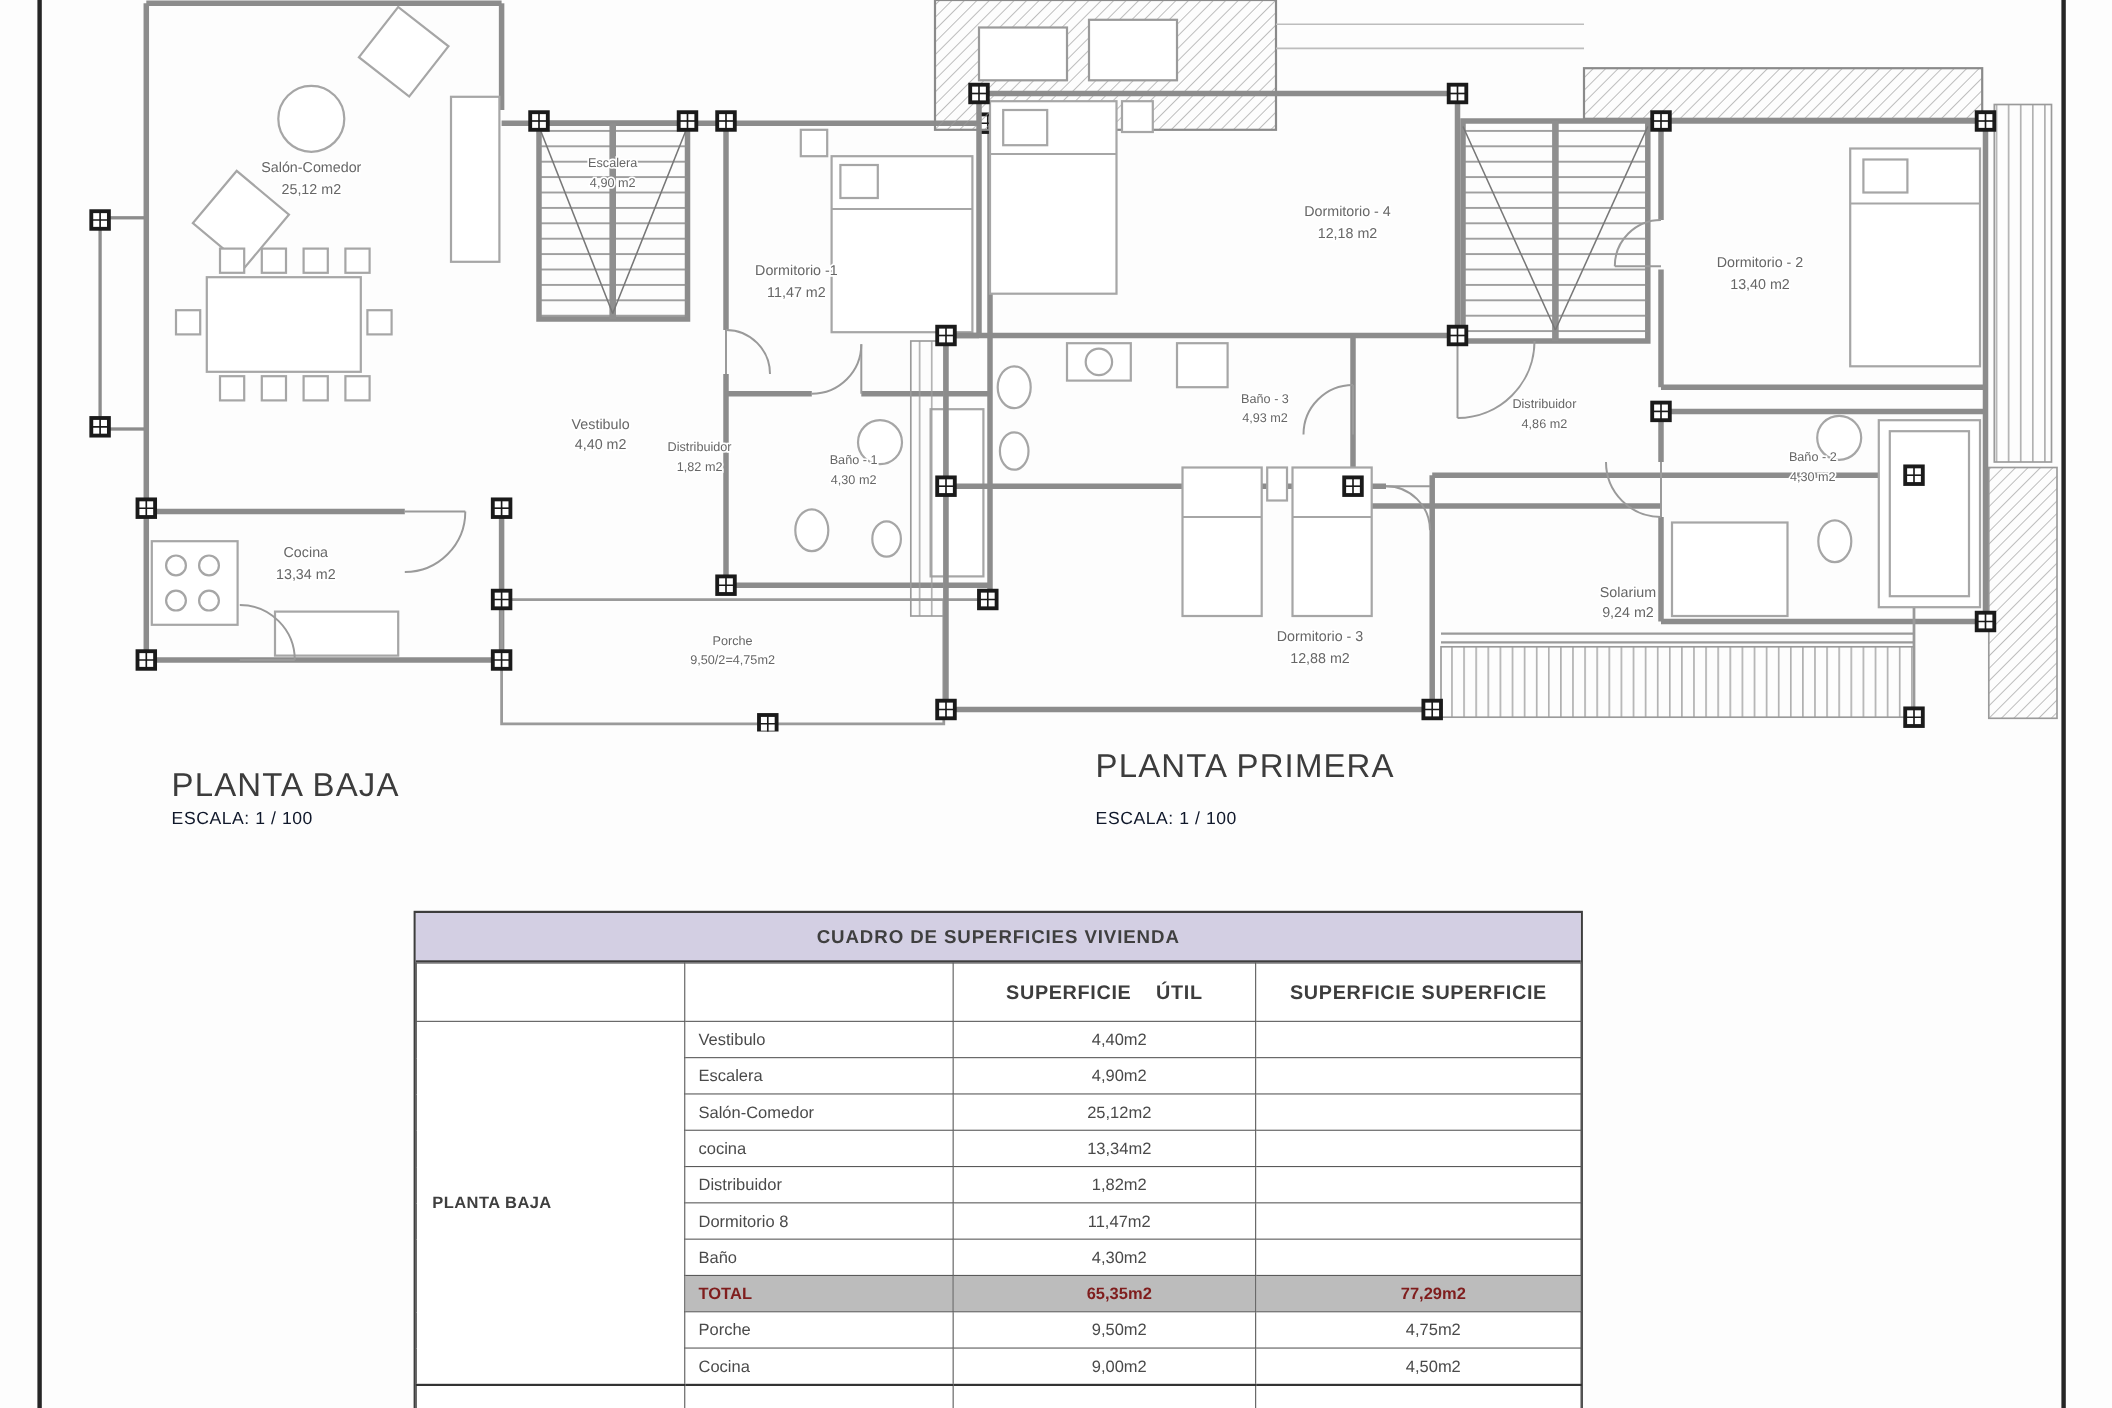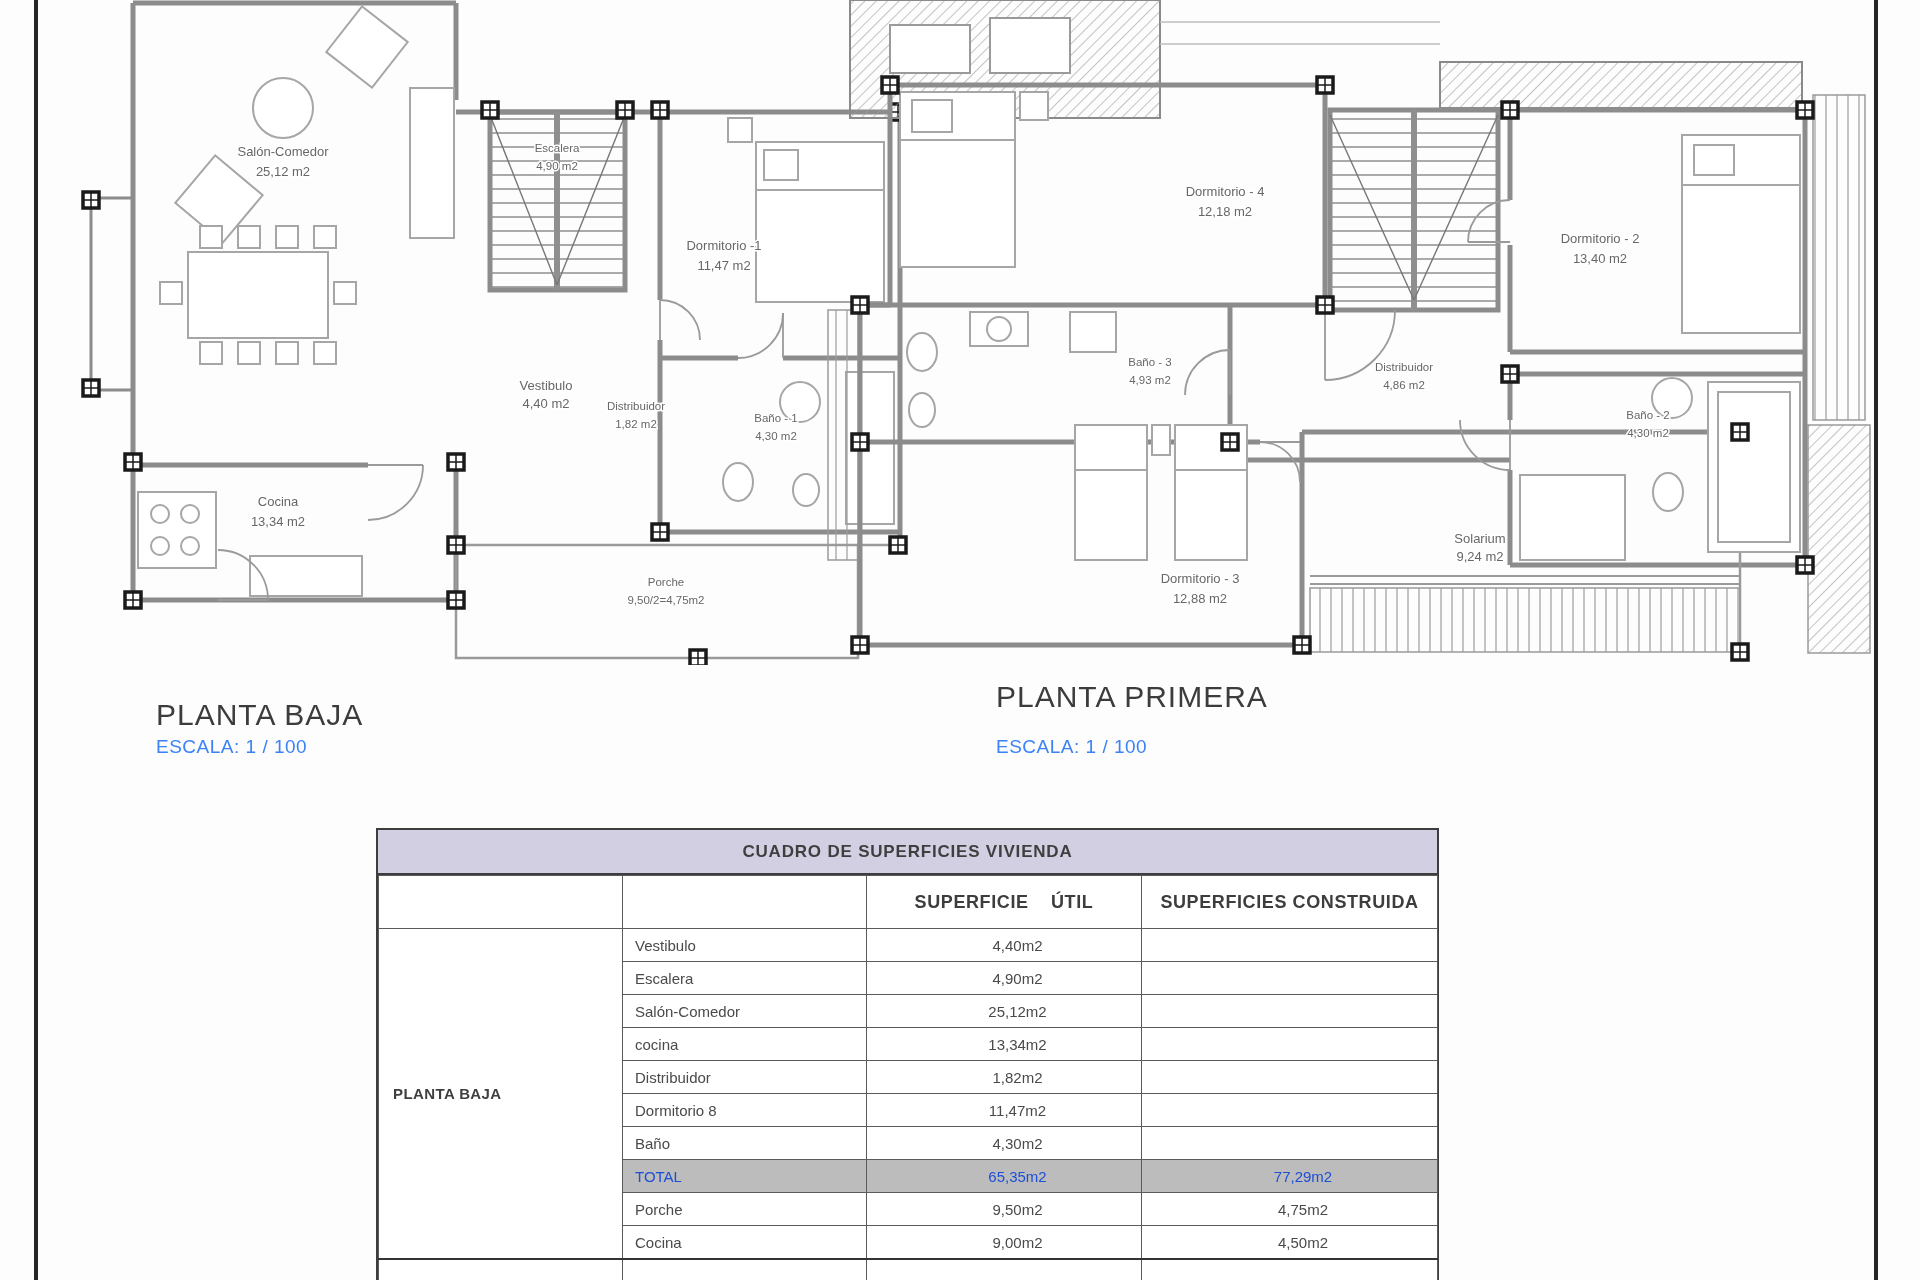--- a/index.html
+++ b/index.html
@@ -3,38 +3,38 @@
 <meta charset="utf-8">
 <style>
   html,body{margin:0;padding:0;}
   body{width:1920px;height:1280px;overflow:hidden;background:#fdfdfd;position:relative;
        font-family:"Liberation Sans",sans-serif;color:#3a3a3a;}
   .sheet-line{position:absolute;top:0;width:4px;height:1280px;background:#262626;}
   #sheet-left{left:34px;} #sheet-right{left:1874px;}
   .plan{position:absolute;top:0;}
   #plan1{left:38px;} #plan2{left:820px;}
   .plan-title{position:absolute;font-size:30px;letter-spacing:1px;color:#3c3c3c;}
-  .plan-scale{position:absolute;font-size:19px;letter-spacing:.5px;color:#3b82f6;}
+  .plan-scale{position:absolute;font-size:16px;letter-spacing:.5px;color:#0f172a;}
   svg .rl{font-family:"Liberation Sans",sans-serif;font-size:13px;fill:#676767;
           text-anchor:middle;paint-order:stroke;stroke:#ffffff;stroke-width:3px;}
   svg .rls{font-size:11.5px;}
   
   .tablewrap{position:absolute;left:376px;top:828px;width:1059px;border:2px solid #3d3d3d;background:#fff;}
   .t-title{height:43px;line-height:43px;text-align:center;
            font-size:17px;font-weight:bold;letter-spacing:.8px;color:#3f3f3f;
            border-bottom:2px solid #3d3d3d;}
   table{border-collapse:collapse;width:100%;table-layout:fixed;}
   td{border:1.6px solid #5a5a5a;font-size:15px;color:#4a4a4a;overflow:hidden;white-space:pre;}
   tr.colhead td{height:50px;text-align:center;font-weight:bold;font-size:18px;
                 letter-spacing:.6px;color:#3d3d3d;}
   tr.datarow td{height:30px;}
   td.lbl{padding-left:12px;text-align:left;}
   td.val{text-align:center;padding-left:28px;}
   td.group{text-align:left;padding-left:14px;font-weight:bold;letter-spacing:.4px;color:#3f3f3f;}
-  tr.total td{font-weight:normal;color:#1d4ed8;}
+  tr.total td{font-weight:bold;color:#7f1d1d;}
   tr.next td{height:40px;border-top:2.5px solid #333;}
 </style>
 </head>
 <body>
 
 <svg width="0" height="0" style="position:absolute" aria-hidden="true">
   <defs>
     <pattern id="hatchD" width="8" height="8" patternUnits="userSpaceOnUse" patternTransform="rotate(45)">
       <line x1="0" y1="0" x2="0" y2="8" stroke="#9c9c9c" stroke-width="1.2"></line>
     </pattern>
@@ -316,21 +316,21 @@
         <col style="width:244px">
         <col style="width:244px">
         <col style="width:275px">
         <col style="width:296px">
       </colgroup>
     <tbody>
         <tr class="colhead">
       <td></td>
       <td></td>
       <td>SUPERFICIE    ÚTIL</td>
-      <td>SUPERFICIES CONSTRUIDA</td>
+      <td>SUPERFICIE SUPERFICIE</td>
     </tr>
     <tr class="datarow">
       <td class="group" rowspan="10">PLANTA BAJA</td>
       <td class="lbl">Vestibulo</td>
       <td class="val">4,40m2</td>
       <td class="val"></td>
     </tr>
     <tr class="datarow">
       <td class="lbl">Escalera</td>
       <td class="val">4,90m2</td>

